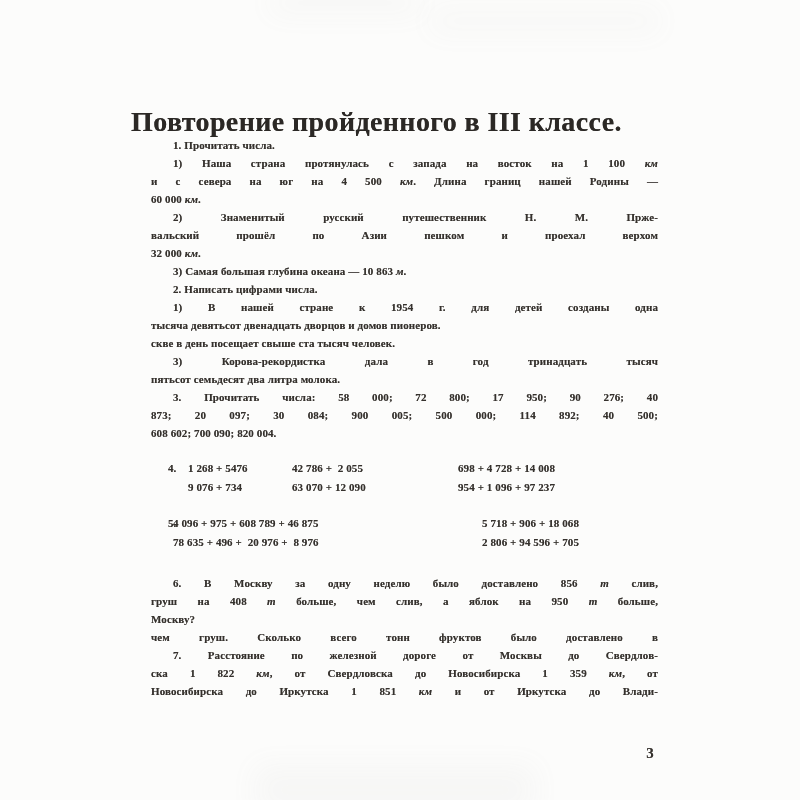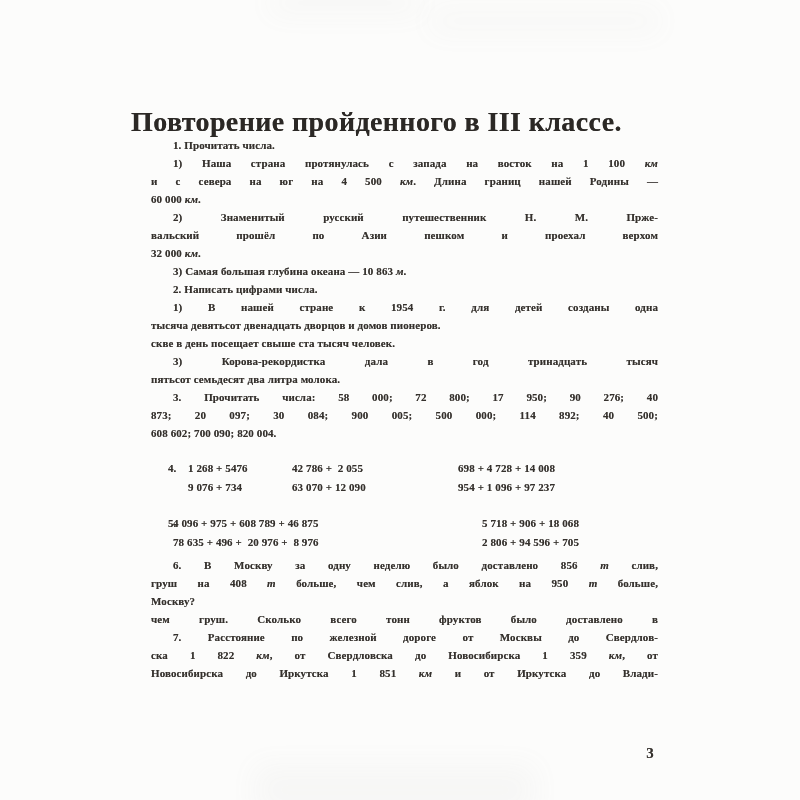--- a/index.html
+++ b/index.html
@@ -30,21 +30,21 @@
     text-shadow:0 0 .6px rgba(43,40,37,.7);
     white-space:nowrap;
   }
   .body{
     position:absolute;left:151px;top:136px;width:507px;
     font-size:11px;font-weight:700;
     letter-spacing:.1px;
     text-shadow:0 0 .5px rgba(53,49,45,.55);
   }
   .para{margin:0;}
-  .para.gap{margin-top:4px;}
+  .para.gap{margin-top:22px;}
   .line{line-height:18px;}
   .line.just{text-align:justify;text-align-last:justify;}
   .line.ind{padding-left:22px;}
   i{font-style:italic;}
 
   .exercise{position:relative;height:38px;margin-top:17px;}
   .exercise .ex-label{position:absolute;left:17px;top:0;line-height:19px;}
   .ex-col{position:absolute;top:0;white-space:pre;}
   .ex-col div{line-height:19px;}
   .ex-4 .col-0{left:37px;}

